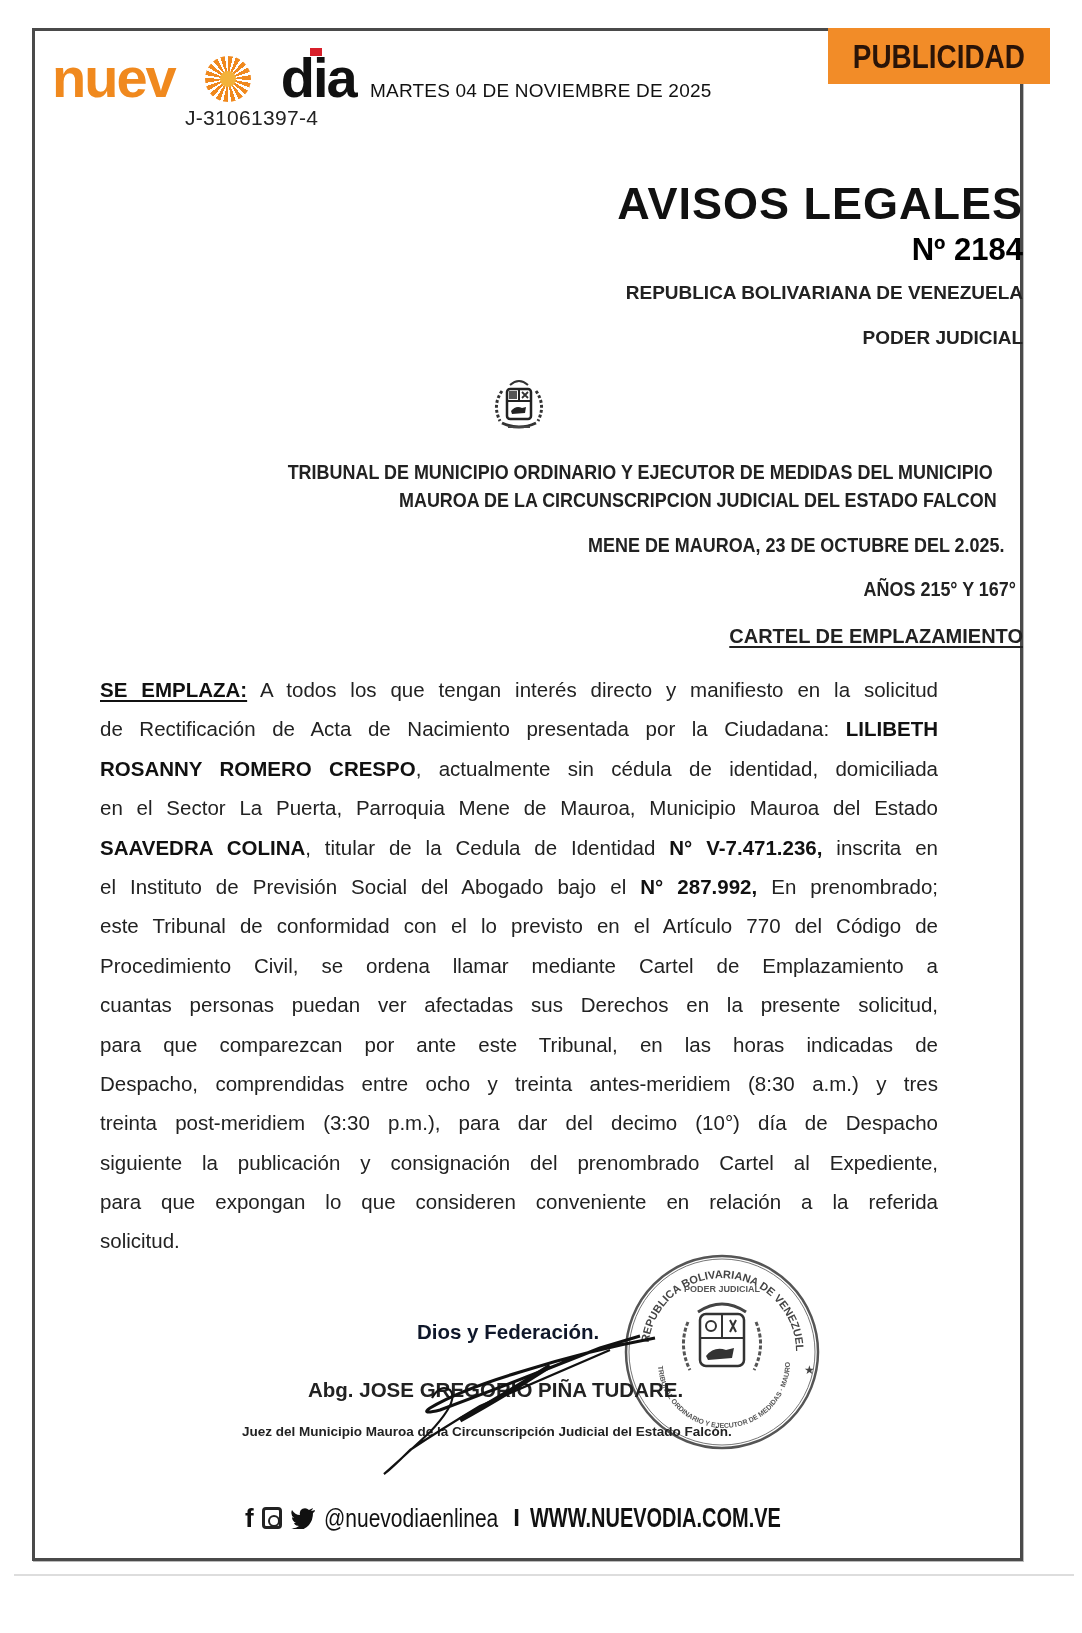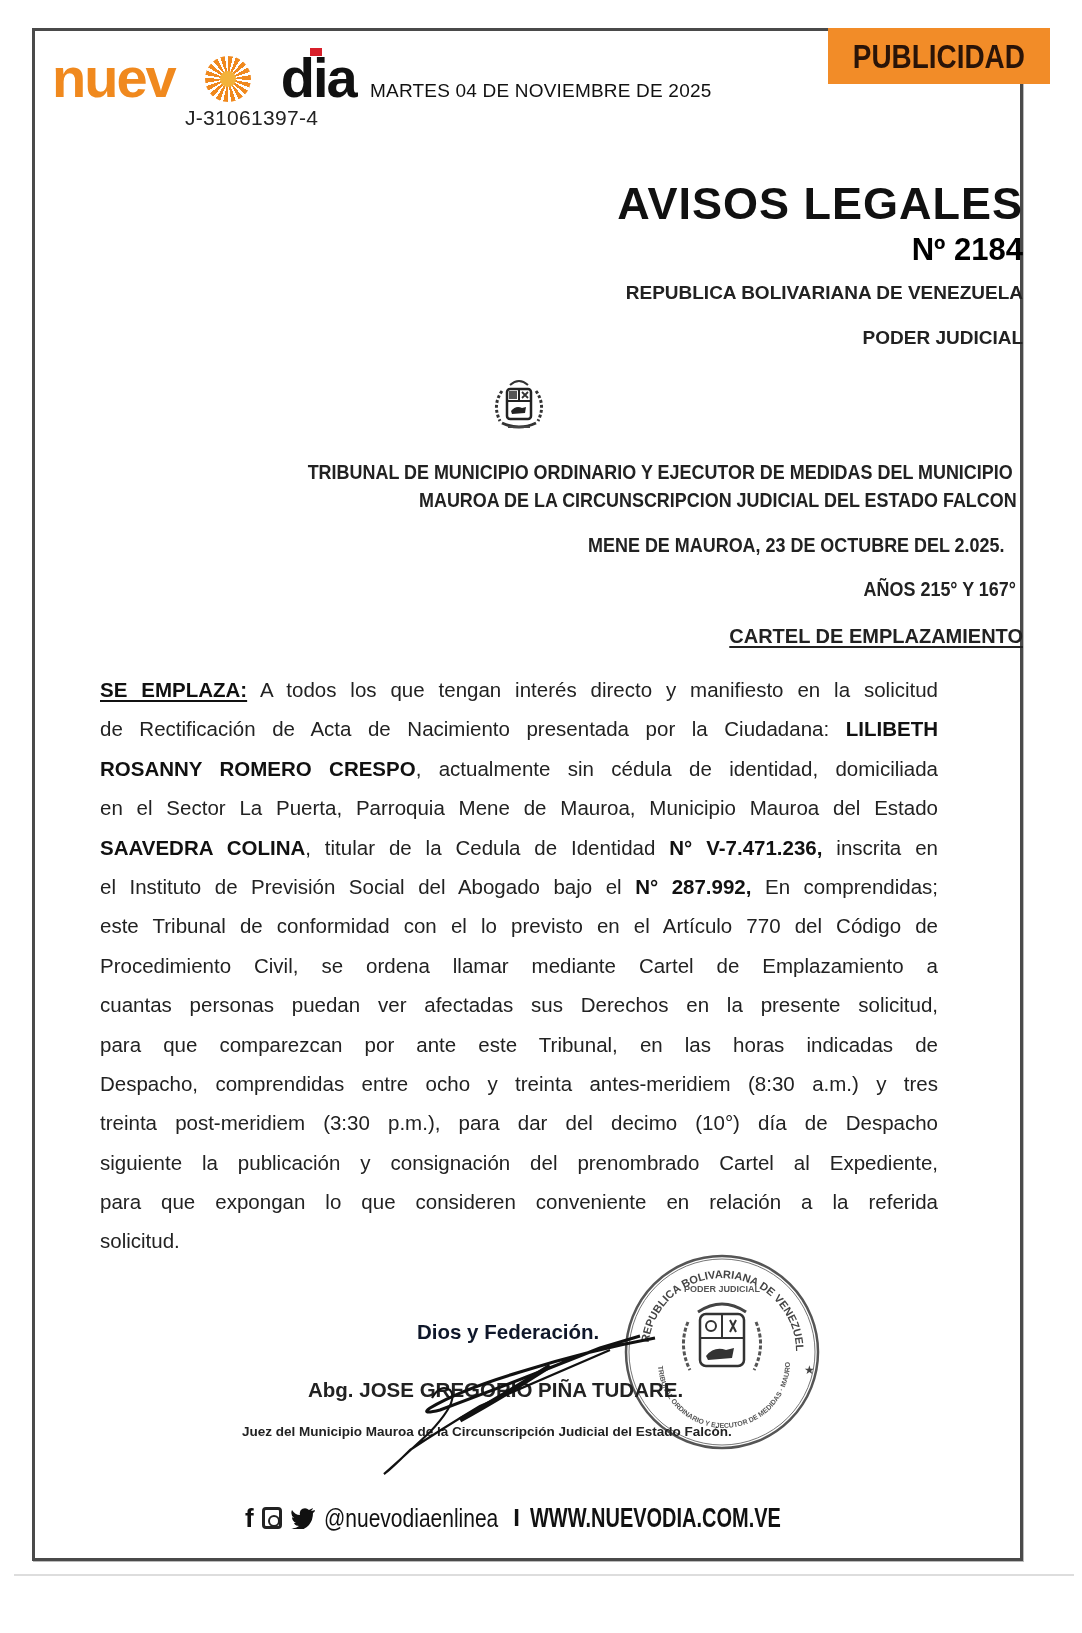--- a/index.html
+++ b/index.html
@@ -41,21 +41,21 @@
     transform: scaleX(0.82); letter-spacing: 0px; display: inline-block;
   }
 
   
   .center { position: absolute; left: 32px; width: 991px; text-align: right; }
   .title { top: 178px; font-size: 45px; font-weight: 900; letter-spacing: 1px; color: #111; }
   .number { top: 232px; font-size: 31px; font-weight: 700; color: #000; }
   .republic { top: 282px; font-size: 19px; font-weight: 700; color: #222; }
   .poder { top: 327px; font-size: 19px; font-weight: 700; color: #222; }
   .emblem { position: absolute; left: 488px; top: 377px; width: 62px; height: 58px; }
-  .tribunal { top: 458px; font-size: 19.5px; font-weight: 700; line-height: 28px; color: #222; margin-left: 20px; }
+  .tribunal { top: 458px; font-size: 19.5px; font-weight: 700; line-height: 28px; color: #222; }
   .tribunal span { display: inline-block; transform: scaleX(0.92); }
   .place-date { top: 534px; font-size: 19.5px; font-weight: 700; color: #222; }
   .place-date span, .years span { display: inline-block; transform: scaleX(0.92); }
   .years { top: 578px; font-size: 19.5px; font-weight: 700; color: #222; }
   .cartel { top: 625px; font-size: 20px; font-weight: 700; color: #222; }
   .cartel span { text-decoration: underline; text-underline-offset: 3px; text-decoration-thickness: 2px; }
 
   
   .body-text {
     position: absolute; left: 100px; top: 670px; width: 838px;
@@ -124,21 +124,21 @@
 <div class="center place-date"><span>MENE DE MAUROA, 23 DE OCTUBRE DEL 2.025.</span></div>
 <div class="center years"><span>AÑOS 215° Y 167°</span></div>
 <div class="center cartel"><span>CARTEL DE EMPLAZAMIENTO</span></div>
 
 <div class="body-text" id="body-text">
     <span class="line"><b class="u">SE  EMPLAZA:</b><span> A todos los que tengan interés directo y manifiesto en la solicitud</span></span>
     <span class="line"><span>de Rectificación de Acta de Nacimiento presentada por la Ciudadana: </span><b>LILIBETH</b></span>
     <span class="line"><b>ROSANNY ROMERO CRESPO</b><span>, actualmente sin cédula de identidad, domiciliada</span></span>
     <span class="line"><span>en el Sector La Puerta, Parroquia Mene de Mauroa, Municipio Mauroa del Estado</span></span>
     <span class="line"><b>SAAVEDRA COLINA</b><span>, titular de la Cedula de Identidad </span><b>N° V-7.471.236,</b><span> inscrita en</span></span>
-    <span class="line"><span>el Instituto de Previsión Social del Abogado bajo el </span><b>N° 287.992,</b><span> En comprendidas;</span></span>
+    <span class="line"><span>el Instituto de Previsión Social del Abogado bajo el </span><b>N° 287.992,</b><span> En prenombrado;</span></span>
     <span class="line"><span>este Tribunal de conformidad con el lo previsto en el Artículo 770 del Código de</span></span>
     <span class="line"><span>Procedimiento Civil, se ordena llamar mediante Cartel de Emplazamiento a</span></span>
     <span class="line"><span>cuantas personas puedan ver afectadas sus Derechos en la presente solicitud,</span></span>
     <span class="line"><span>para que comparezcan por ante este Tribunal, en las horas indicadas de</span></span>
     <span class="line"><span>Despacho, comprendidas entre ocho y treinta antes-meridiem (8:30 a.m.) y tres</span></span>
     <span class="line"><span>treinta post-meridiem (3:30 p.m.), para dar del decimo (10°) día de Despacho</span></span>
     <span class="line"><span>siguiente la publicación y consignación del prenombrado Cartel al Expediente,</span></span>
     <span class="line"><span>para que expongan lo que consideren conveniente en relación a la referida</span></span>
     <span class="line last"><span>solicitud.</span></span>
   </div>

